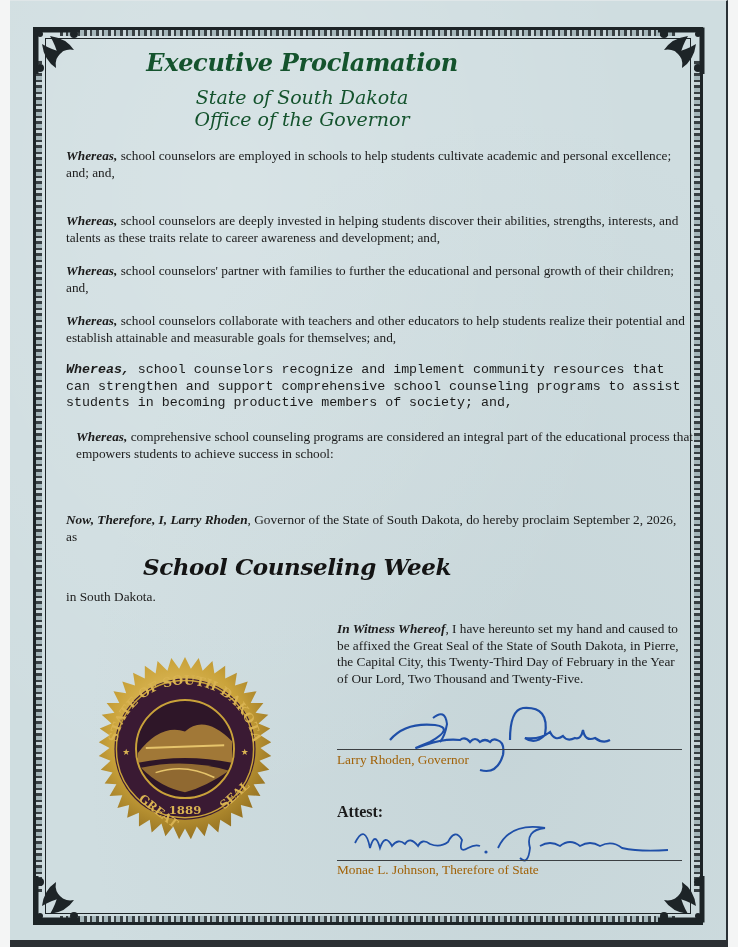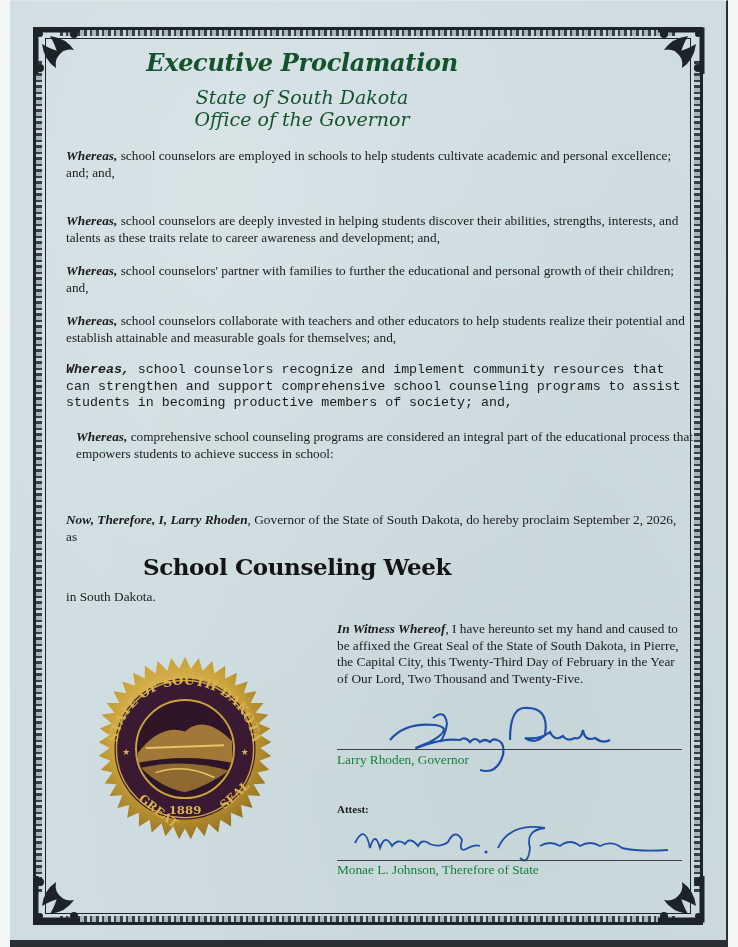--- a/index.html
+++ b/index.html
@@ -54,35 +54,35 @@
 
   .body-text {
     position: absolute; left: 66px; width: 620px;
     font-size: 13.3px; line-height: 16.5px; color: #1b1b1b;
   }
   .body-text b { font-style: italic; font-weight: bold; }
   .para { margin: 0; }
 
   .proclaim-title {
     position: absolute; left: 0; width: 594px; top: 553px; text-align: center;
-    font-family: "DejaVu Serif", serif; font-weight: bold;
+    font-family: "DejaVu Serif", serif; font-style: italic; font-weight: bold;
     font-size: 23px; color: #141414; letter-spacing: -0.4px;
   }
 
   .witness {
     position: absolute; left: 337px; top: 621px; width: 350px;
     font-size: 13.3px; line-height: 16.5px; color: #1b1b1b;
   }
   .witness b { font-style: italic; font-weight: bold; font-family: Liberation Serif, serif; }
 
   .sig-line { position: absolute; height: 1px; background: #3b3f42; }
-  .sig-label { position: absolute; font-size: 13.3px; color: #15803d; }
+  .sig-label { position: absolute; font-size: 13.3px; color: #a16207; }
   .sig-svg { position: absolute; }
 
-  .attest { position: absolute; left: 337px; top: 803px; font-size: 11px; font-weight: bold; color: #1b1b1b; }
+  .attest { position: absolute; left: 337px; top: 803px; font-size: 16px; font-weight: bold; color: #1b1b1b; }
 
   .seal { position: absolute; left: 87px; top: 655px; width: 196px; height: 196px; }
 </style>
 </head>
 <body>
 
 <div class="paper"></div>
 <div class="bottom-strip"></div>
 
 <div class="frame-outer"></div>

